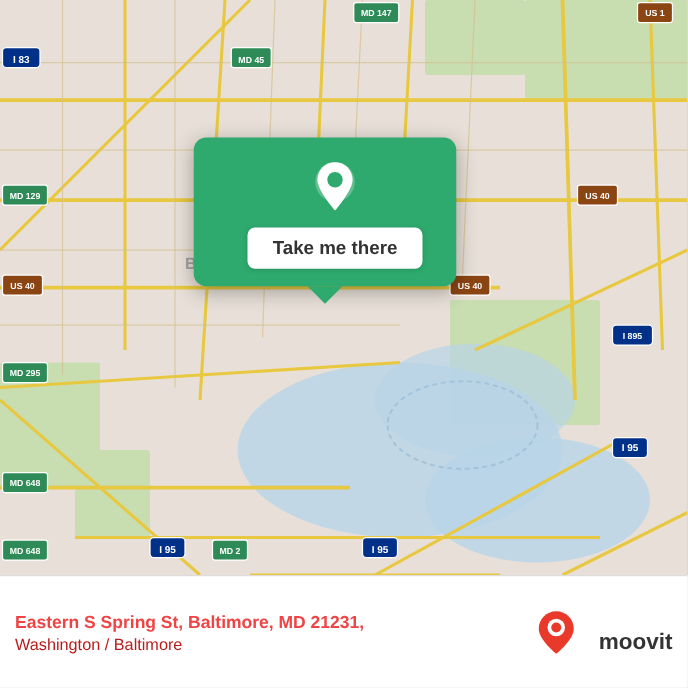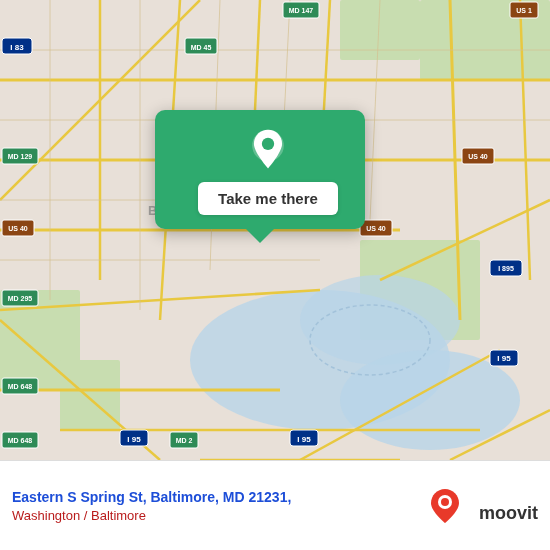--- a/index.html
+++ b/index.html
@@ -95,21 +95,21 @@
       border-radius: 3px;
     }
 
     #address-info {
       flex: 1;
     }
 
     #address-line {
       font-size: 14px;
       font-weight: 600;
-      color: #1d4ed8;
+      color: #ef4444;
       line-height: 1.4;
     }
 
     #city-line {
       font-size: 13px;
       color: #b91c1c;
     }
 
     #moovit-logo {
       display: flex;

